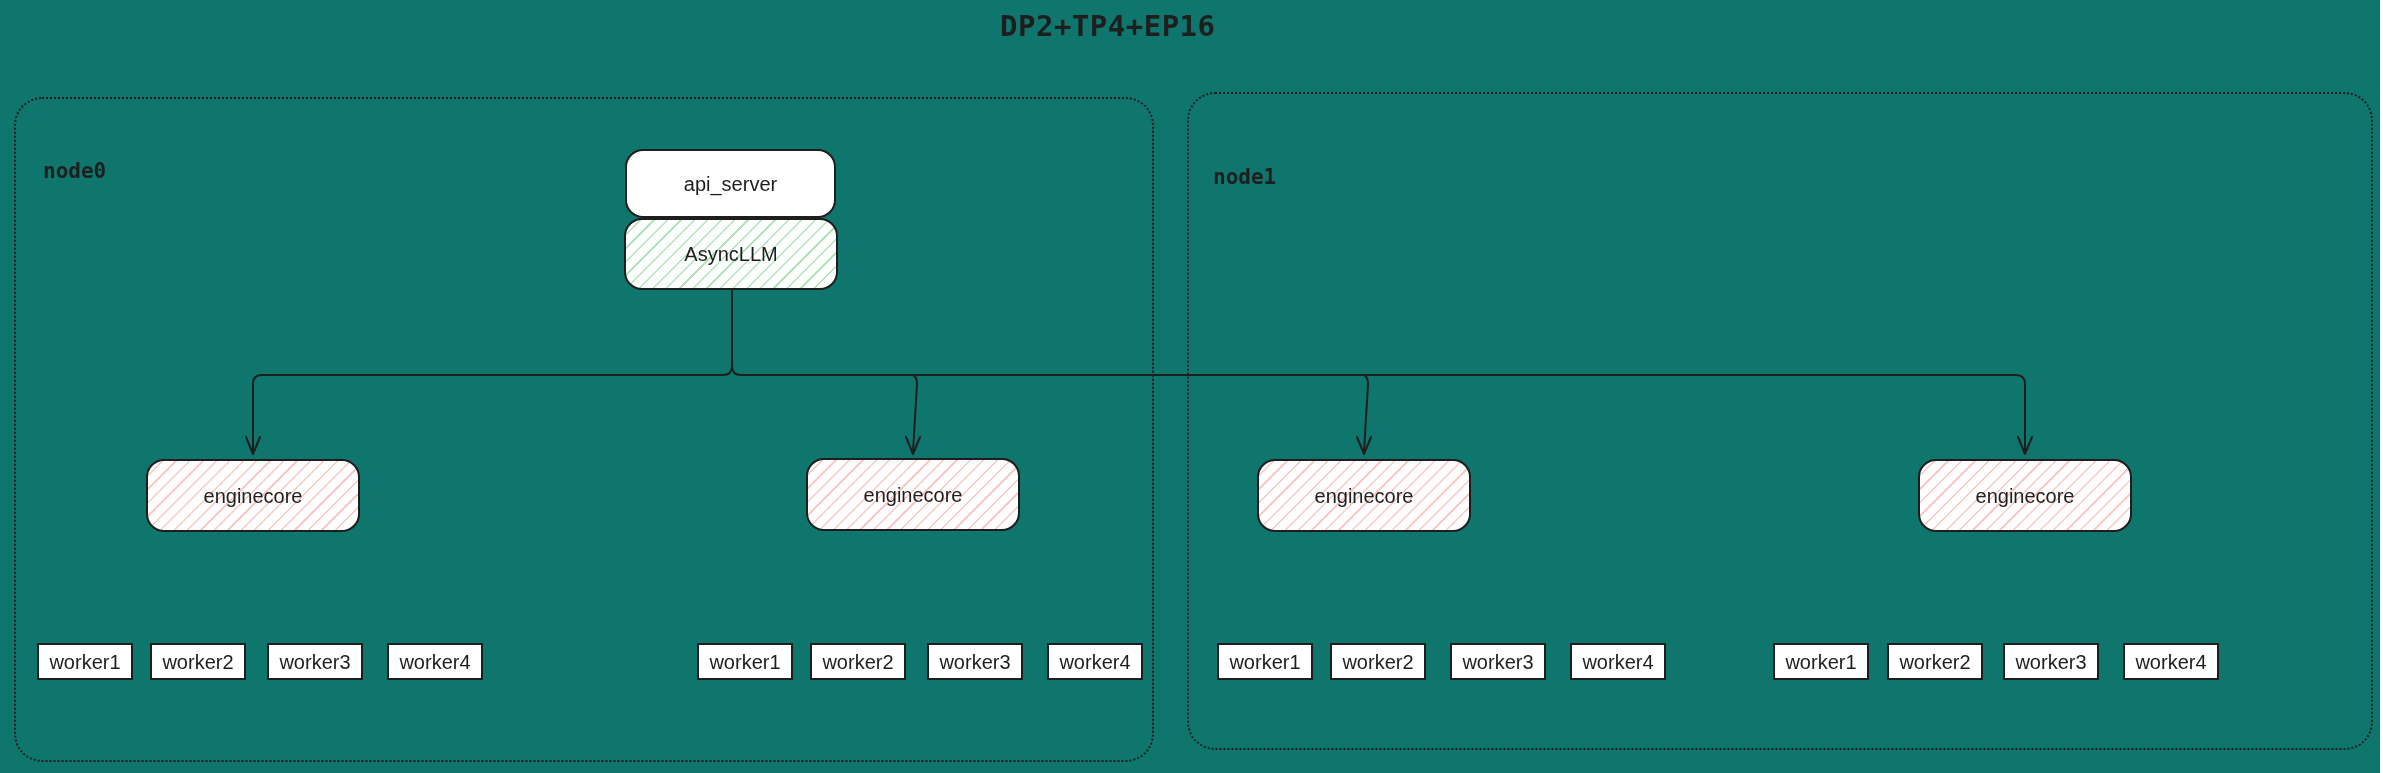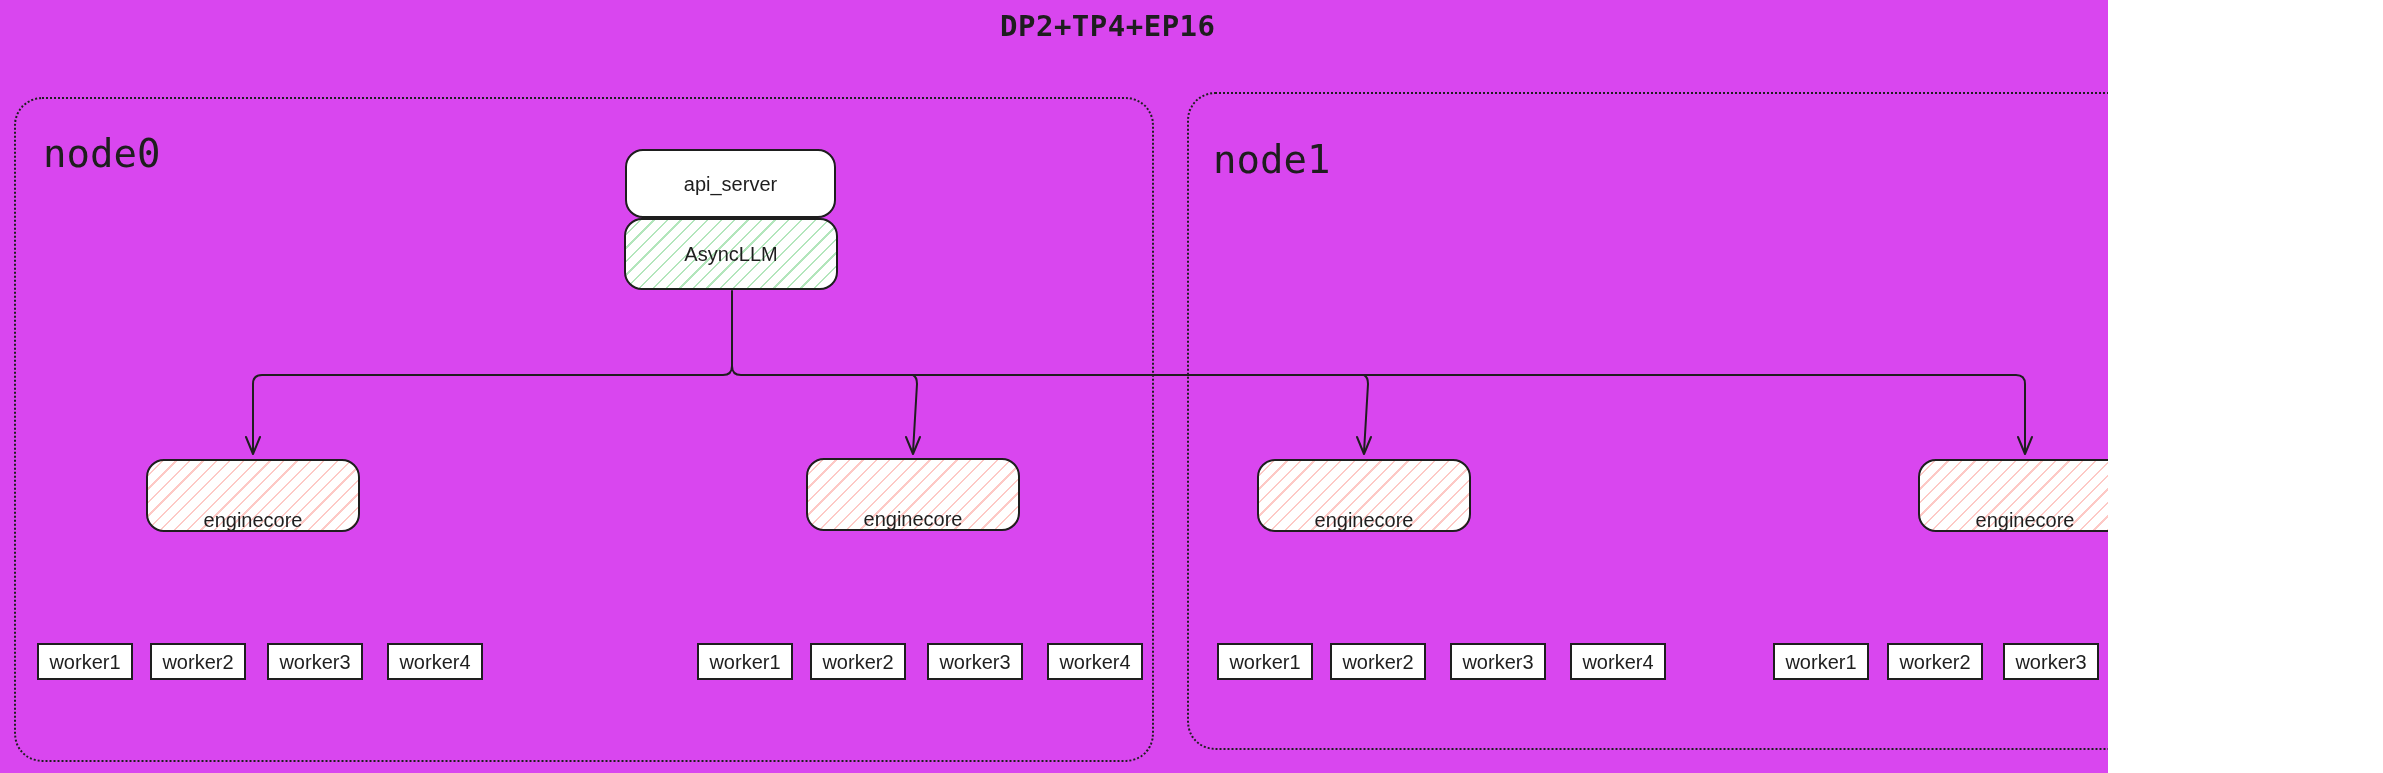--- a/index.html
+++ b/index.html
@@ -1,62 +1,62 @@
 <!DOCTYPE html>
 <html><head>
 <meta charset="utf-8">
 <style>
   html,body{margin:0;padding:0;background:#ffffff;}
   .canvas{
     position:relative;
-    width:2108px;height:773px;
-    background:#d946ef;
+    width:2380px;height:773px;
+    background:#0f766e;
     font-family:"Liberation Sans",sans-serif;
     color:#1e1e1e;
     overflow:hidden;
   }
   .diagram-title{
     position:absolute;left:1000px;top:9px;
     font-family:"DejaVu Sans Mono",monospace;
     font-weight:700;font-size:29px;letter-spacing:.5px;
     white-space:nowrap;
   }
   .node-box{
     position:absolute;
     border:2.6px dotted #1e1e1e;
     border-radius:28px;
     box-sizing:border-box;
     background:transparent;
   }
   .node-label{
     position:absolute;
     font-family:"DejaVu Sans Mono",monospace;
-    font-weight:400;font-size:39px;
+    font-weight:700;font-size:21px;
     white-space:nowrap;
+    margin-top:28px;
   }
   .shape{
     position:absolute;
     border:2.6px solid #1e1e1e;
     border-radius:18px;
     box-sizing:border-box;
     display:flex;align-items:center;justify-content:center;
     font-size:20px;line-height:1;
     background-color:#ffffff;
     white-space:nowrap;
   }
   .hatch-green{
     background-image:repeating-linear-gradient(135deg,
       rgba(64,192,87,0.40) 0px, rgba(64,192,87,0.40) 1.6px,
       transparent 1.6px, transparent 9.5px);
   }
   .hatch-pink{
     background-image:repeating-linear-gradient(135deg,
       rgba(250,100,90,0.35) 0px, rgba(250,100,90,0.35) 1.6px,
       transparent 1.6px, transparent 9.5px);
-    align-items:flex-end;
   }
   .worker{
     border-radius:0;
     border-width:2.3px;
     font-size:20px;
   }
   svg.arrows{
     position:absolute;left:0;top:0;width:2383px;height:773px;
     pointer-events:none;
   }

